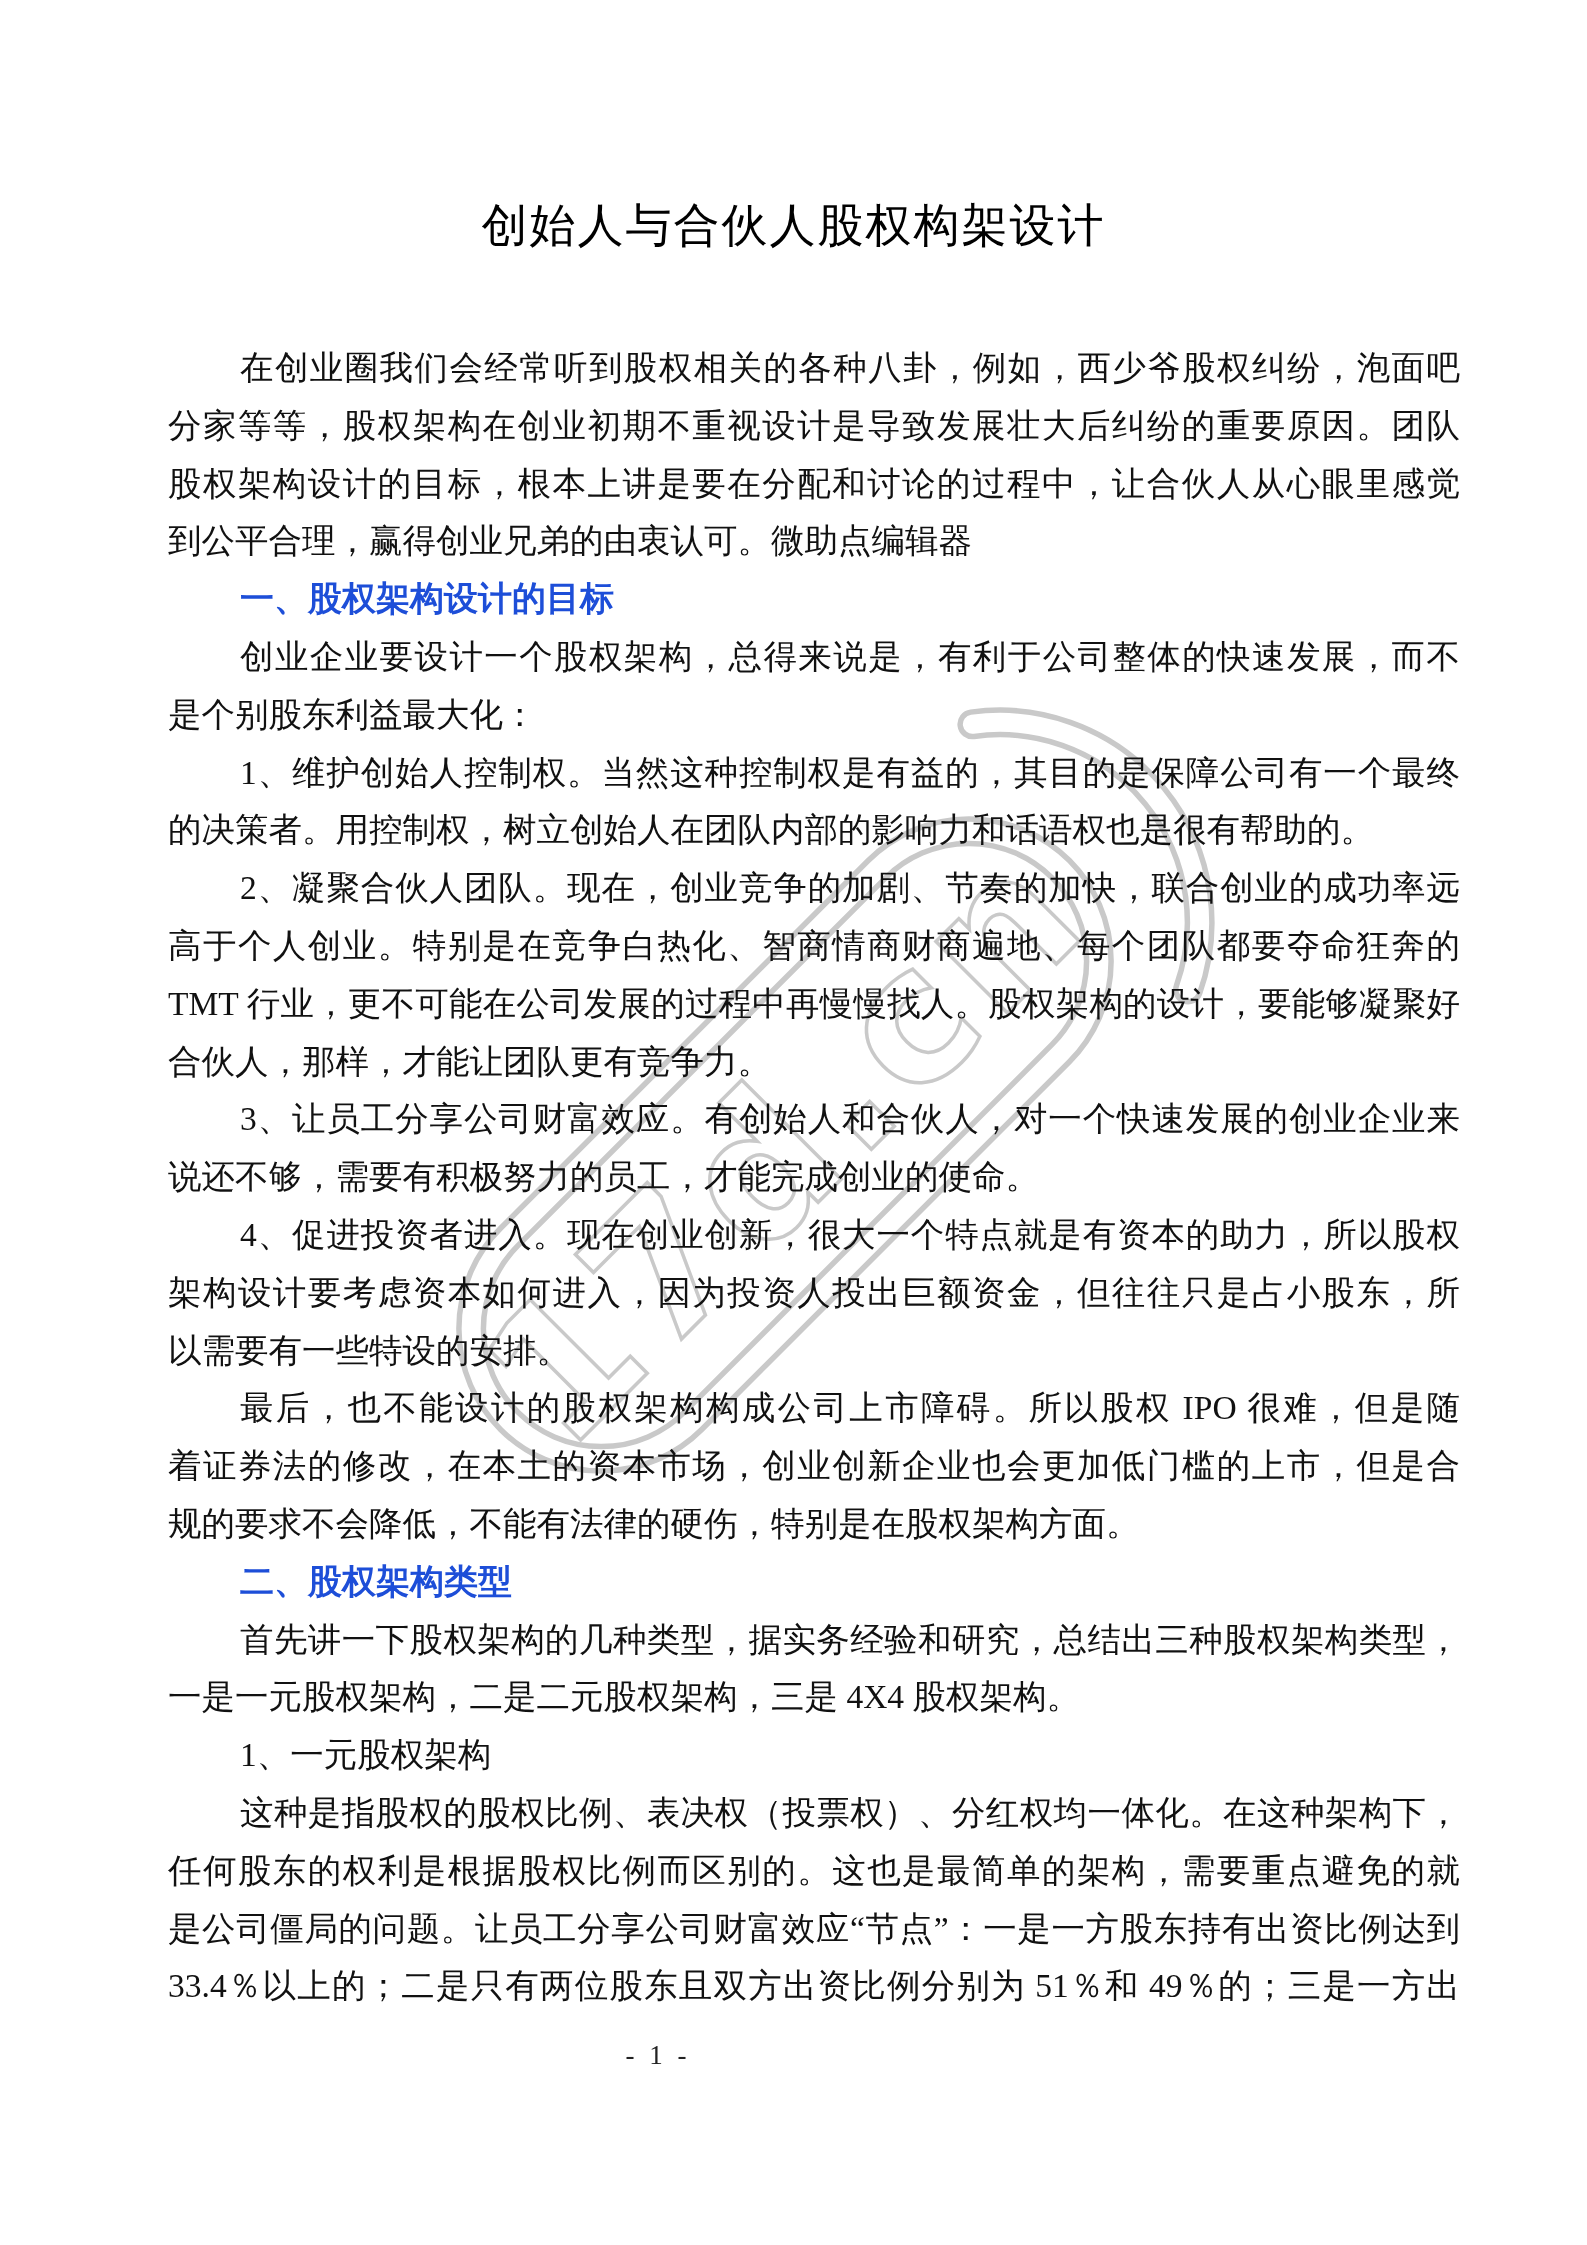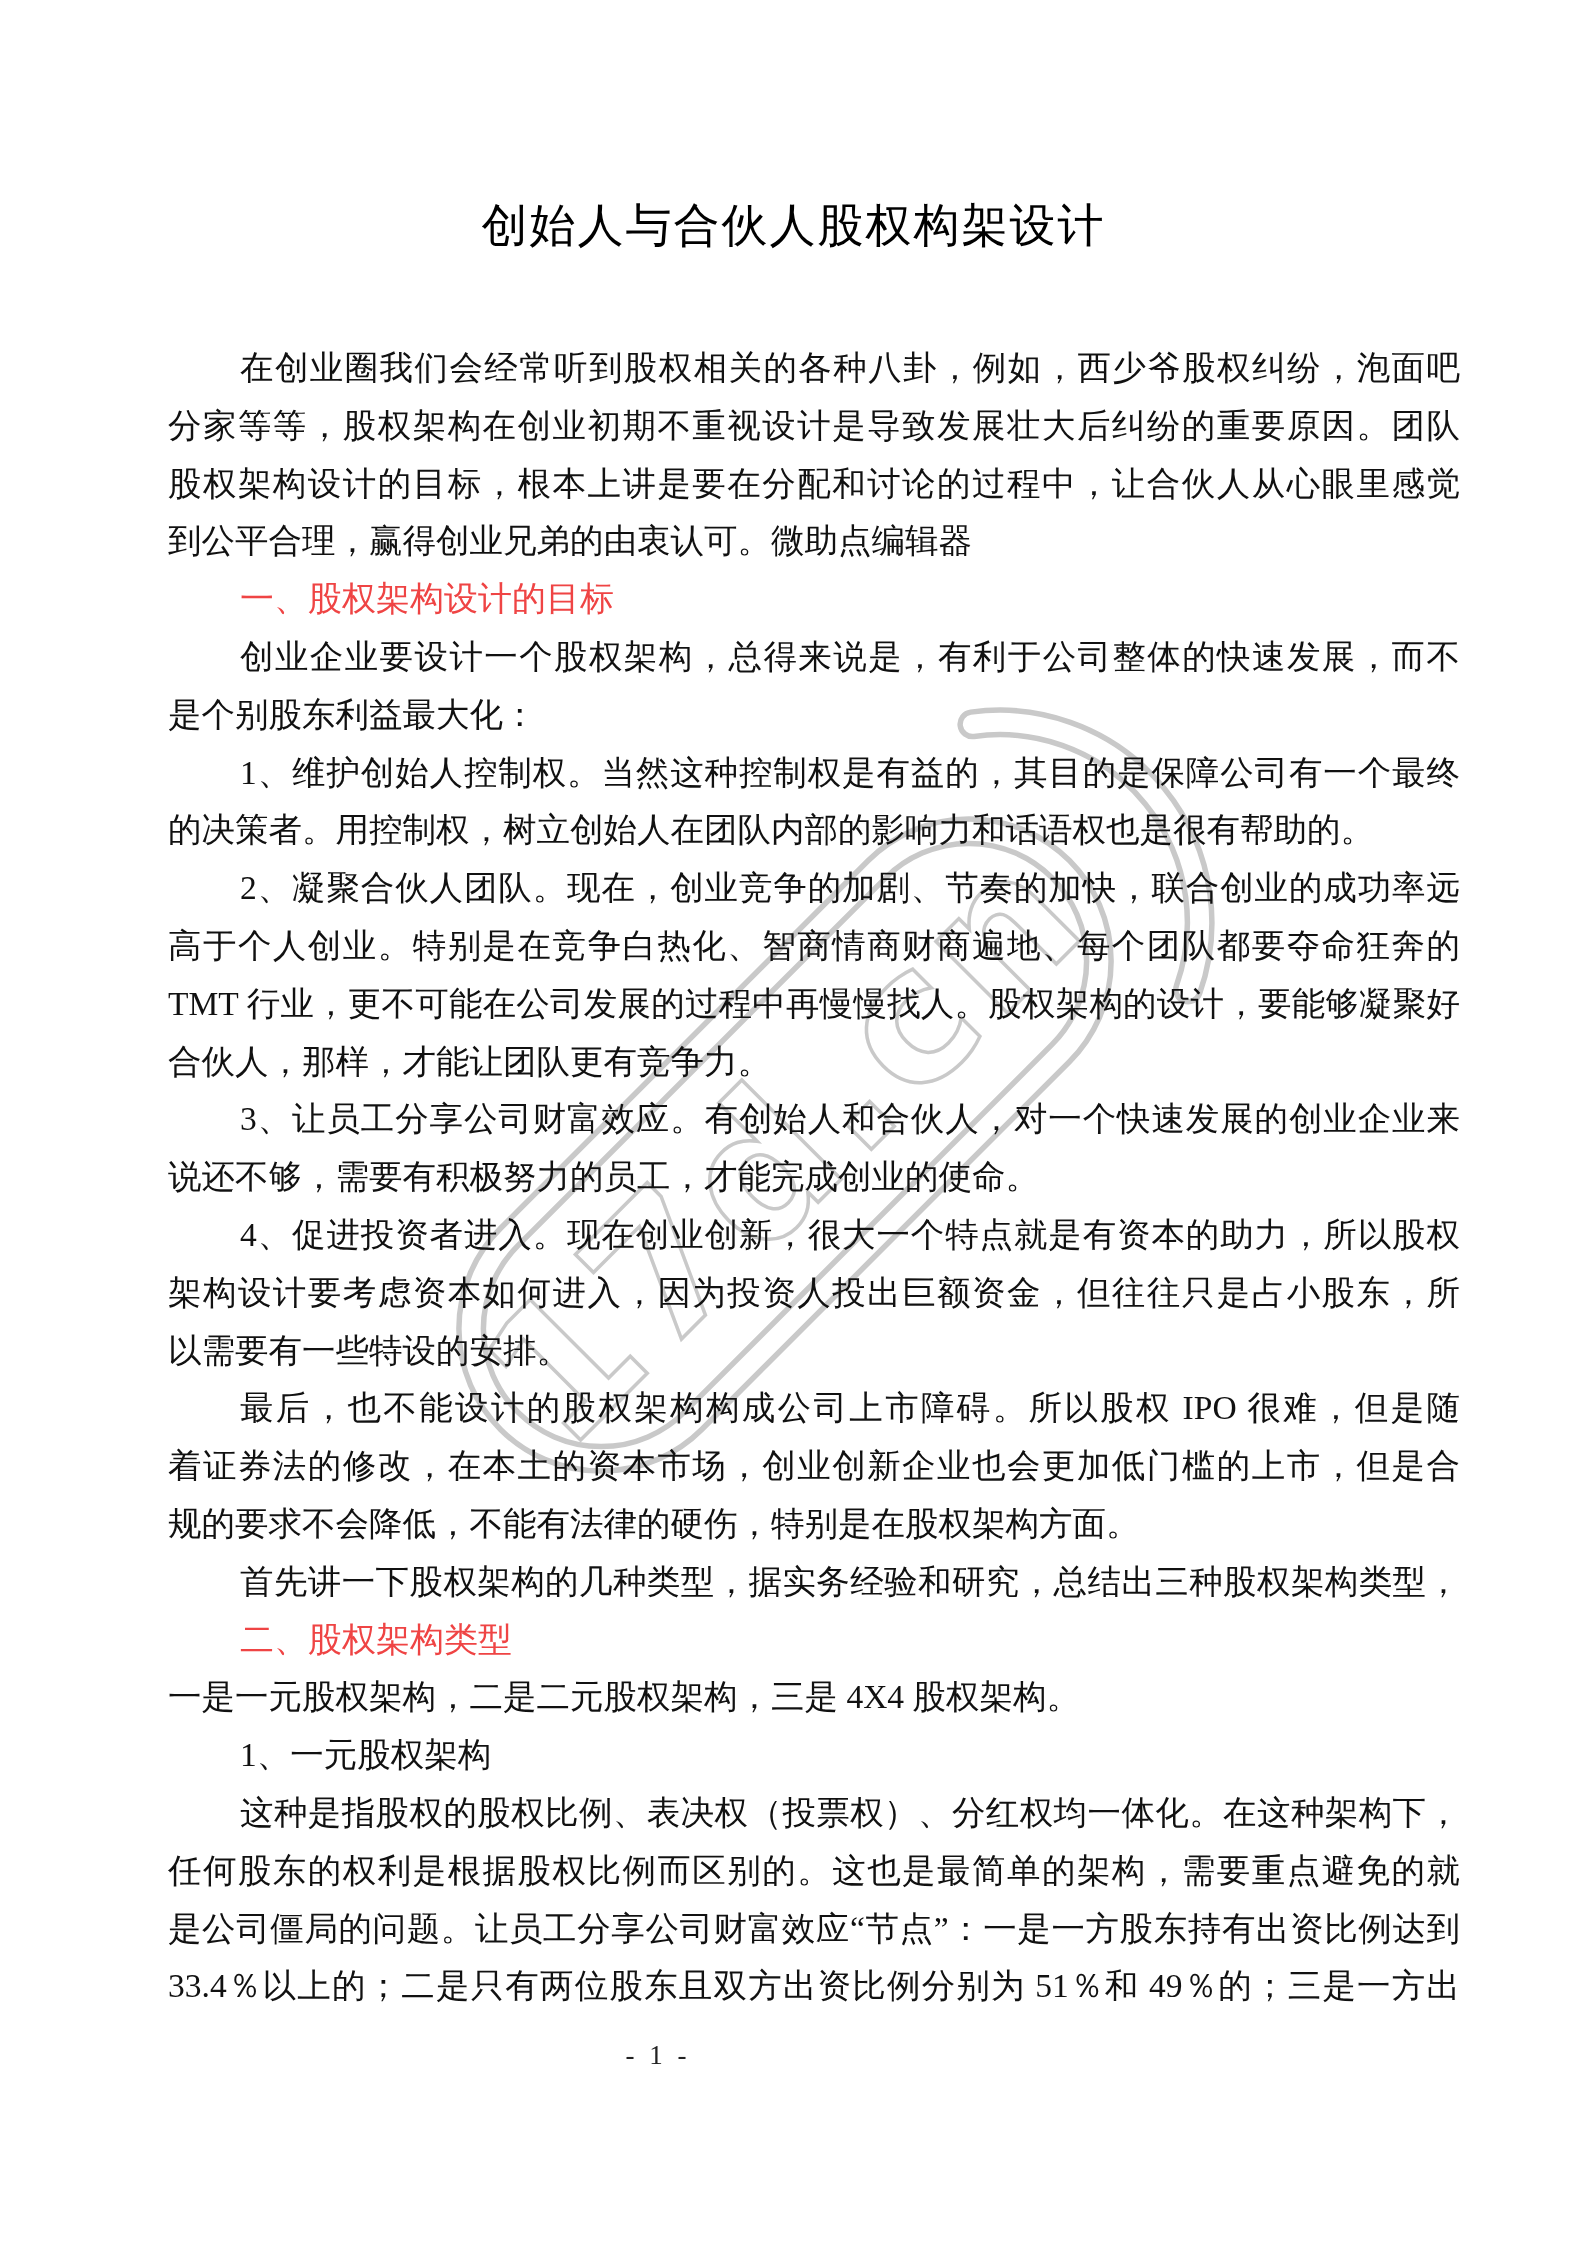--- a/index.html
+++ b/index.html
@@ -41,23 +41,23 @@
     text-align: justify;
     text-align-last: left;
     overflow: hidden;
     white-space: nowrap;
     margin-left: 28px;
   }
   .line.fill { text-align-last: justify; white-space: normal; }
   .line.indent { text-indent: 72px; }
   .line.heading {
     font-family: "Liberation Sans", "DejaVu Sans", sans-serif;
-    font-weight: normal;
+    font-weight: bold;
     font-size: 34px;
-    color: #ef4444;
+    color: #1d4ed8;
   }
   .page-footer {
     position: absolute;
     top: 2040px;
     left: 458px;
     width: 400px;
     text-align: center;
     font-size: 27px;
     letter-spacing: 4px;
     color: #222;
@@ -129,22 +129,22 @@
       <div class="line fill">TMT 行业，更不可能在公司发展的过程中再慢慢找人。股权架构的设计，要能够凝聚好</div>
       <div class="line">合伙人，那样，才能让团队更有竞争力。</div>
       <div class="line indent fill">3、让员工分享公司财富效应。有创始人和合伙人，对一个快速发展的创业企业来</div>
       <div class="line">说还不够，需要有积极努力的员工，才能完成创业的使命。</div>
       <div class="line indent fill">4、促进投资者进入。现在创业创新，很大一个特点就是有资本的助力，所以股权</div>
       <div class="line fill">架构设计要考虑资本如何进入，因为投资人投出巨额资金，但往往只是占小股东，所</div>
       <div class="line">以需要有一些特设的安排。</div>
       <div class="line indent fill">最后，也不能设计的股权架构构成公司上市障碍。所以股权 IPO 很难，但是随</div>
       <div class="line fill">着证券法的修改，在本土的资本市场，创业创新企业也会更加低门槛的上市，但是合</div>
       <div class="line">规的要求不会降低，不能有法律的硬伤，特别是在股权架构方面。</div>
+      <div class="line heading indent">二、股权架构类型</div>
       <div class="line indent fill">首先讲一下股权架构的几种类型，据实务经验和研究，总结出三种股权架构类型，</div>
-      <div class="line heading indent">二、股权架构类型</div>
       <div class="line">一是一元股权架构，二是二元股权架构，三是 4X4 股权架构。</div>
       <div class="line indent">1、一元股权架构</div>
       <div class="line indent fill">这种是指股权的股权比例、表决权（投票权）、分红权均一体化。在这种架构下，</div>
       <div class="line fill">任何股东的权利是根据股权比例而区别的。这也是最简单的架构，需要重点避免的就</div>
       <div class="line fill">是公司僵局的问题。让员工分享公司财富效应“节点”：一是一方股东持有出资比例达到</div>
       <div class="line fill">33.4％以上的；二是只有两位股东且双方出资比例分别为 51％和 49％的；三是一方出</div>
     </div>
 
   <div class="page-footer">- 1 -</div>
 

